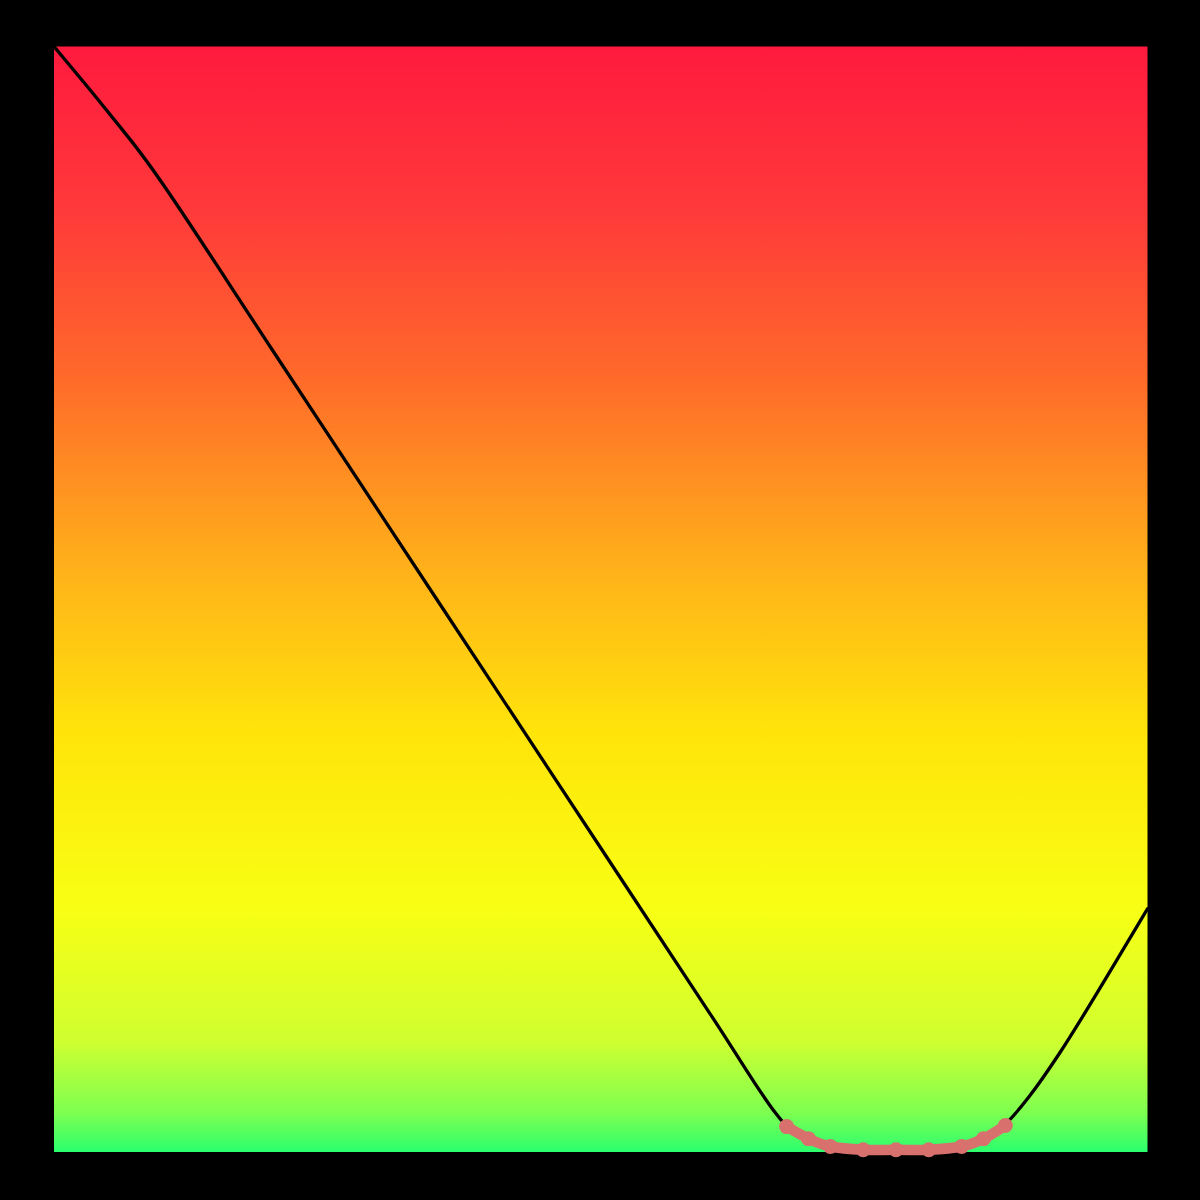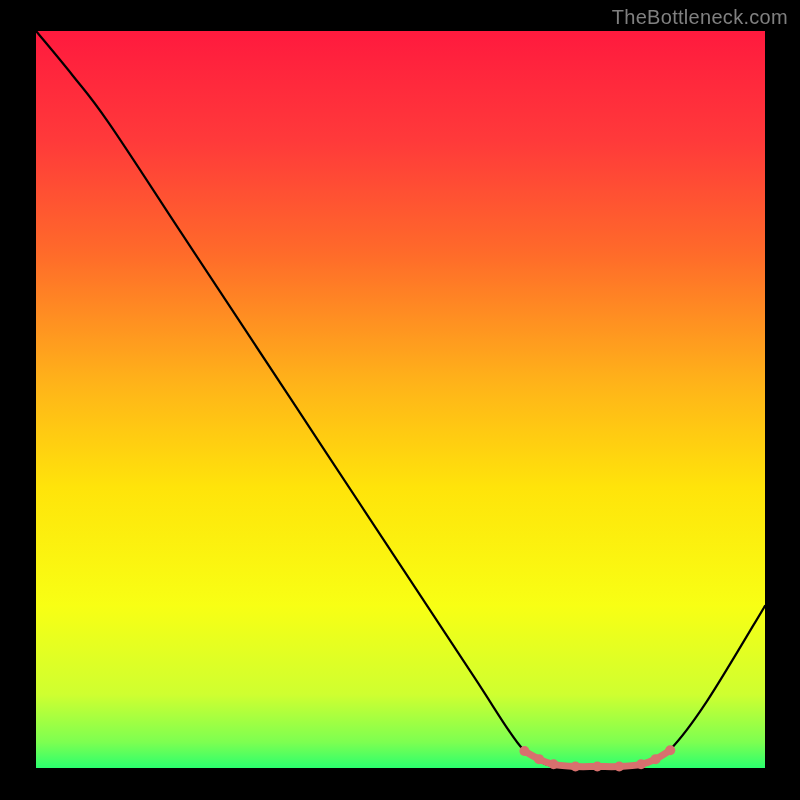--- a/index.html
+++ b/index.html
@@ -30,21 +30,20 @@
     display: block;
     position: absolute;
     top: 0;
     left: 0;
   }
 </style>
 </head>
 <body>
 
 <div class="chart-container">
-  <div class="source-url">TheBottleneck.com</div>
   <svg id="chart-svg" width="800" height="800" viewBox="0 0 800 800">
     <defs>
       <linearGradient id="heat" x1="0" y1="0" x2="0" y2="1">
           <stop offset="0.00%" stop-color="#ff1a3e"></stop>
           <stop offset="15.00%" stop-color="#ff3a3a"></stop>
           <stop offset="30.00%" stop-color="#ff6a2a"></stop>
           <stop offset="48.00%" stop-color="#ffb419"></stop>
           <stop offset="62.00%" stop-color="#ffe40a"></stop>
           <stop offset="78.00%" stop-color="#f8ff14"></stop>
           <stop offset="90.00%" stop-color="#cfff30"></stop>

